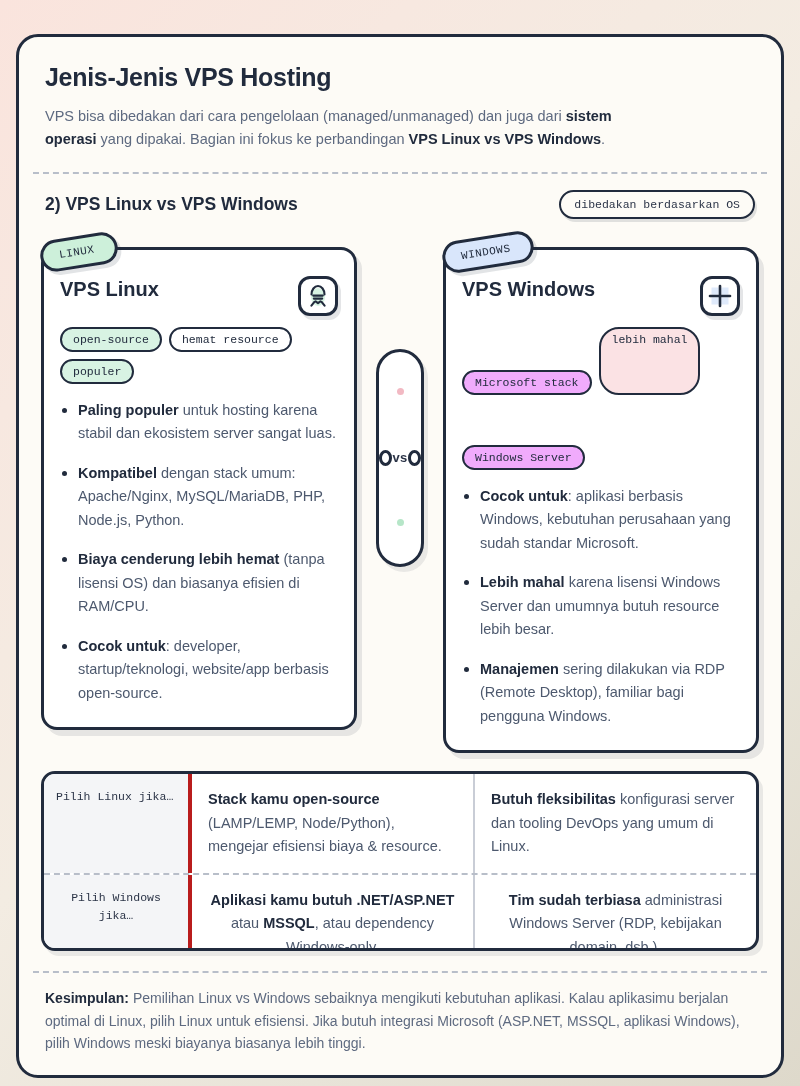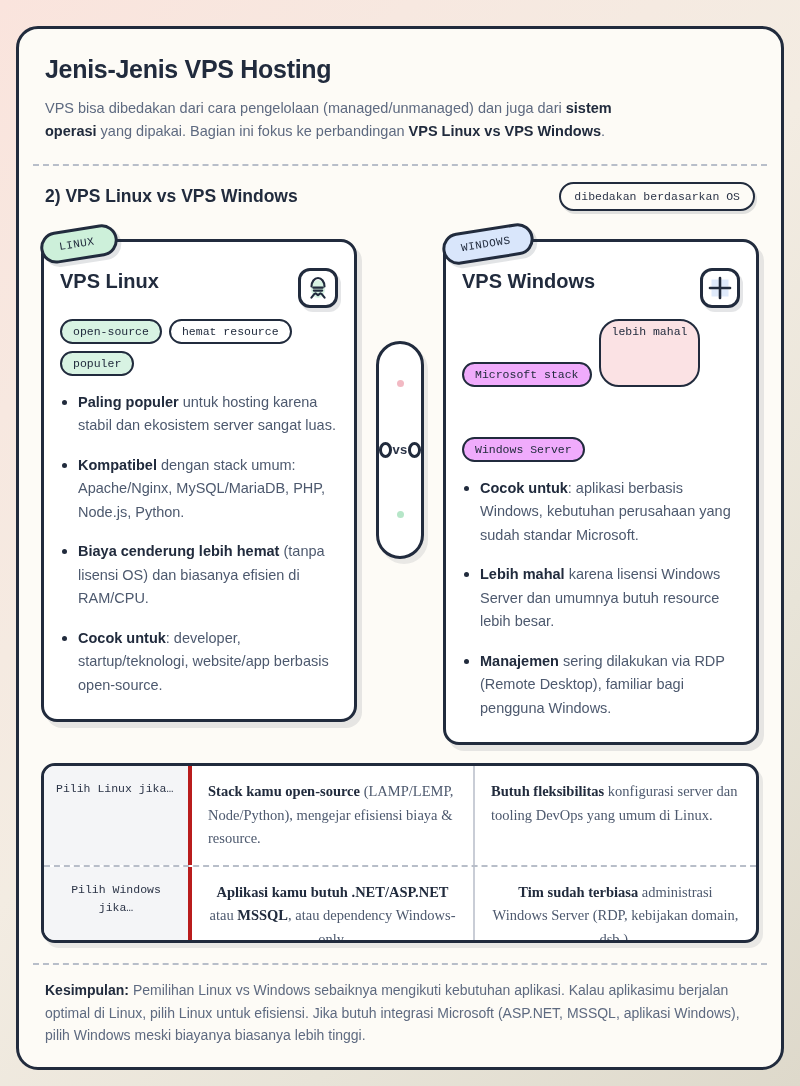--- a/index.html
+++ b/index.html
@@ -14,21 +14,21 @@
     font-family: "Liberation Sans", sans-serif;
     background:
       linear-gradient(135deg, #fae4dd 0%, #f7e8e0 22%, #f3ece2 48%, #e8e4d8 74%, #ded9cb 100%);
     position: relative;
   }
 
   
   .sheet {
     position: absolute;
     left: 16px;
-    top: 26px;
+    top: 34px;
     width: 768px;
     height: 1044px;
     border: 3px solid #212b3d;
     border-radius: 22px;
     background: #fdfbf6;
     overflow: hidden;
     display: flex;
     flex-direction: column;
   }
 
@@ -273,21 +273,20 @@
     font-size: 11.5px;
     line-height: 1.55;
     color: #2b3447;
   }
   .tcell {
     flex: 1 1 0;
     padding: 14px 16px;
     font-size: 14.5px;
     line-height: 1.62;
     color: #4d596e;
-    font-family: Liberation Serif, serif;
   }
   .tcell + .tcell { border-left: 2px solid #c9cdd6; }
   .tcell b { color: #212b3d; font-weight: bold; }
 
   
   .foot-div {
     border-top: 2px dashed #b8bec9;
     margin: 20px 14px 0 14px;
   }
   .footer {

